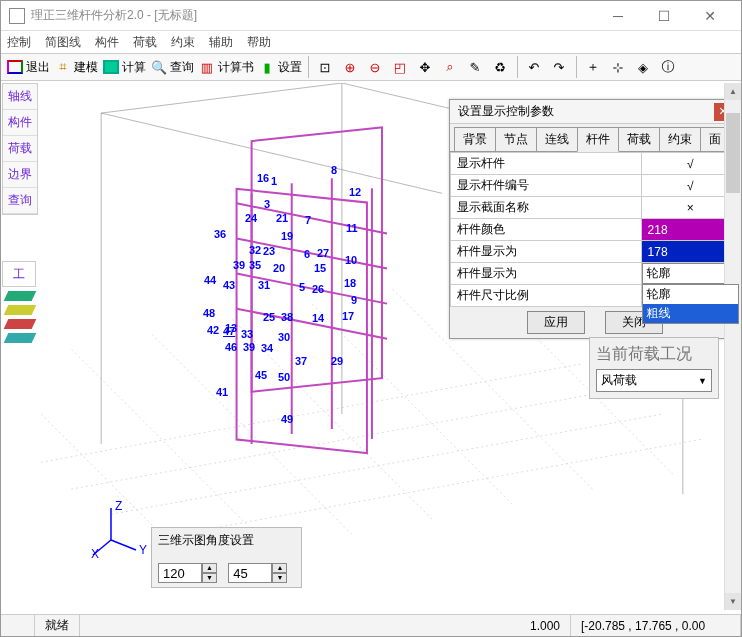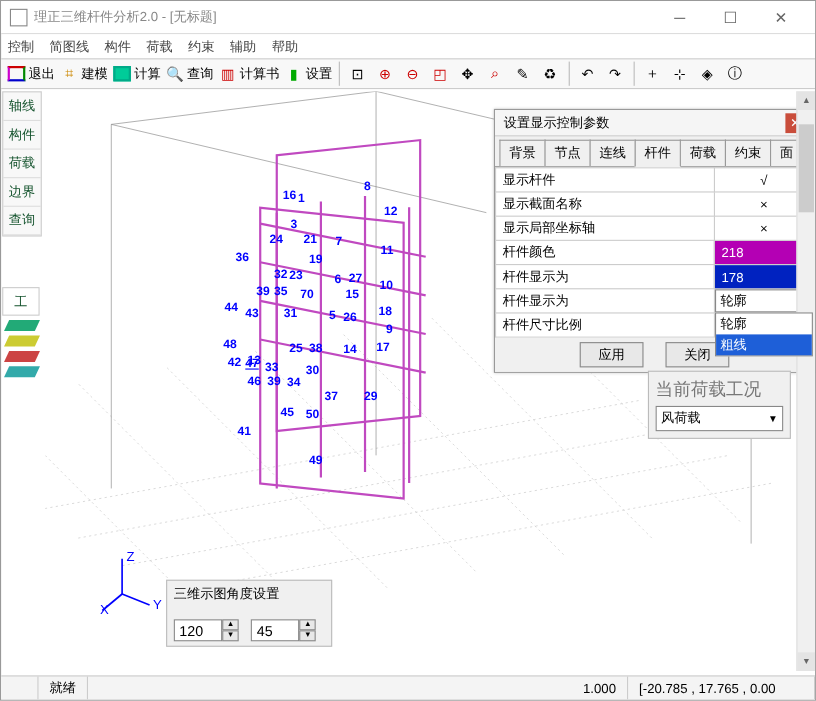--- a/index.html
+++ b/index.html
@@ -16,21 +16,21 @@
 
 .toolbar{height:28px;border-top:1px solid #ccc;border-bottom:1px solid #ccc;display:flex;align-items:center;padding:0 3px;background:#f8f8f8}
 .tbtn{height:24px;display:flex;align-items:center;padding:0 2px;margin-right:1px}
 .tbtn.big{padding:0 1px}
 .tbtn .ico{width:20px;height:20px;display:flex;align-items:center;justify-content:center;font-size:13px}
 .tbtn .lbl{font-size:12px;color:#000;margin-left:1px}
 .tsep{width:1px;height:22px;background:#bbb;margin:0 4px}
 .ico-box{border:2px solid;width:16px;height:14px}
 
 .sidebar{position:absolute;left:1px;top:82px;width:36px;border:1px solid #ccc;background:#f8f8f8}
-.sidetab{width:34px;height:26px;display:flex;align-items:center;justify-content:center;font-size:12px;color:#14532d;border-bottom:1px solid #ddd}
+.sidetab{width:34px;height:26px;display:flex;align-items:center;justify-content:center;font-size:12px;color:#6d28d9;border-bottom:1px solid #ddd}
 .sidebar2{position:absolute;left:1px;top:260px;width:36px}
 .shape{width:28px;height:10px;margin:4px auto;transform:skewX(-25deg)}
 
 .canvas{position:absolute;left:40px;top:82px;right:8px;bottom:26px;background:#fff;overflow:hidden}
 .grid{position:absolute;inset:0}
 .nodelbl{position:absolute;color:#00f;font-weight:bold;font-size:11px}
 
 .panel{position:absolute;right:0;top:98px;width:292px;background:#f0f0f0;border:1px solid #999;box-shadow:0 0 3px rgba(0,0,0,.2)}
 .panel-title{height:24px;display:flex;align-items:center;padding:0 8px;background:#f5f5f5;border-bottom:1px solid #ccc}
 .panel-title span{flex:1}
@@ -234,21 +234,21 @@
       <div class="nodelbl" style="left: 305px; top: 139px;">11</div>
       <div class="nodelbl" style="left: 173px; top: 145px;">36</div>
       <div class="nodelbl" style="left: 240px; top: 147px;">19</div>
       <div class="nodelbl" style="left: 208px; top: 161px;">32</div>
       <div class="nodelbl" style="left: 222px; top: 162px;">23</div>
       <div class="nodelbl" style="left: 263px; top: 165px;">6</div>
       <div class="nodelbl" style="left: 276px; top: 164px;">27</div>
       <div class="nodelbl" style="left: 304px; top: 171px;">10</div>
       <div class="nodelbl" style="left: 192px; top: 176px;">39</div>
       <div class="nodelbl" style="left: 208px; top: 176px;">35</div>
-      <div class="nodelbl" style="left: 232px; top: 179px;">70</div>
+      <div class="nodelbl" style="left: 232px; top: 179px;">20</div>
       <div class="nodelbl" style="left: 273px; top: 179px;">15</div>
       <div class="nodelbl" style="left: 163px; top: 191px;">44</div>
       <div class="nodelbl" style="left: 182px; top: 196px;">43</div>
       <div class="nodelbl" style="left: 258px; top: 198px;">5</div>
       <div class="nodelbl" style="left: 303px; top: 194px;">18</div>
       <div class="nodelbl" style="left: 217px; top: 196px;">31</div>
       <div class="nodelbl" style="left: 271px; top: 200px;">26</div>
       <div class="nodelbl" style="left: 310px; top: 211px;">9</div>
       <div class="nodelbl" style="left: 162px; top: 224px;">48</div>
       <div class="nodelbl" style="left: 182px; top: 242px; text-decoration: underline;">47</div>
@@ -313,25 +313,25 @@
     <div class="tab">约束</div>
     <div class="tab">面</div>
   </div>
   <table class="grid-tbl">
     <tbody>
         <tr>
           <td>显示杆件</td>
           <td class="val">√</td>
         </tr>
     <tr>
+          <td>显示杆件编号</td>
+          <td class="val">√</td>
+        </tr>
+    <tr>
           <td>显示截面名称</td>
-          <td class="val">×</td>
-        </tr>
-    <tr>
-          <td>显示局部坐标轴</td>
           <td class="val">×</td>
         </tr>
     <tr>
           <td>杆件颜色</td>
           <td class="colorcell" style="background:#b400b4">218</td>
         </tr>
     <tr>
           <td>杆件显示为</td>
           <td class="colorcell" style="background:#0022c0">178</td>
         </tr>

